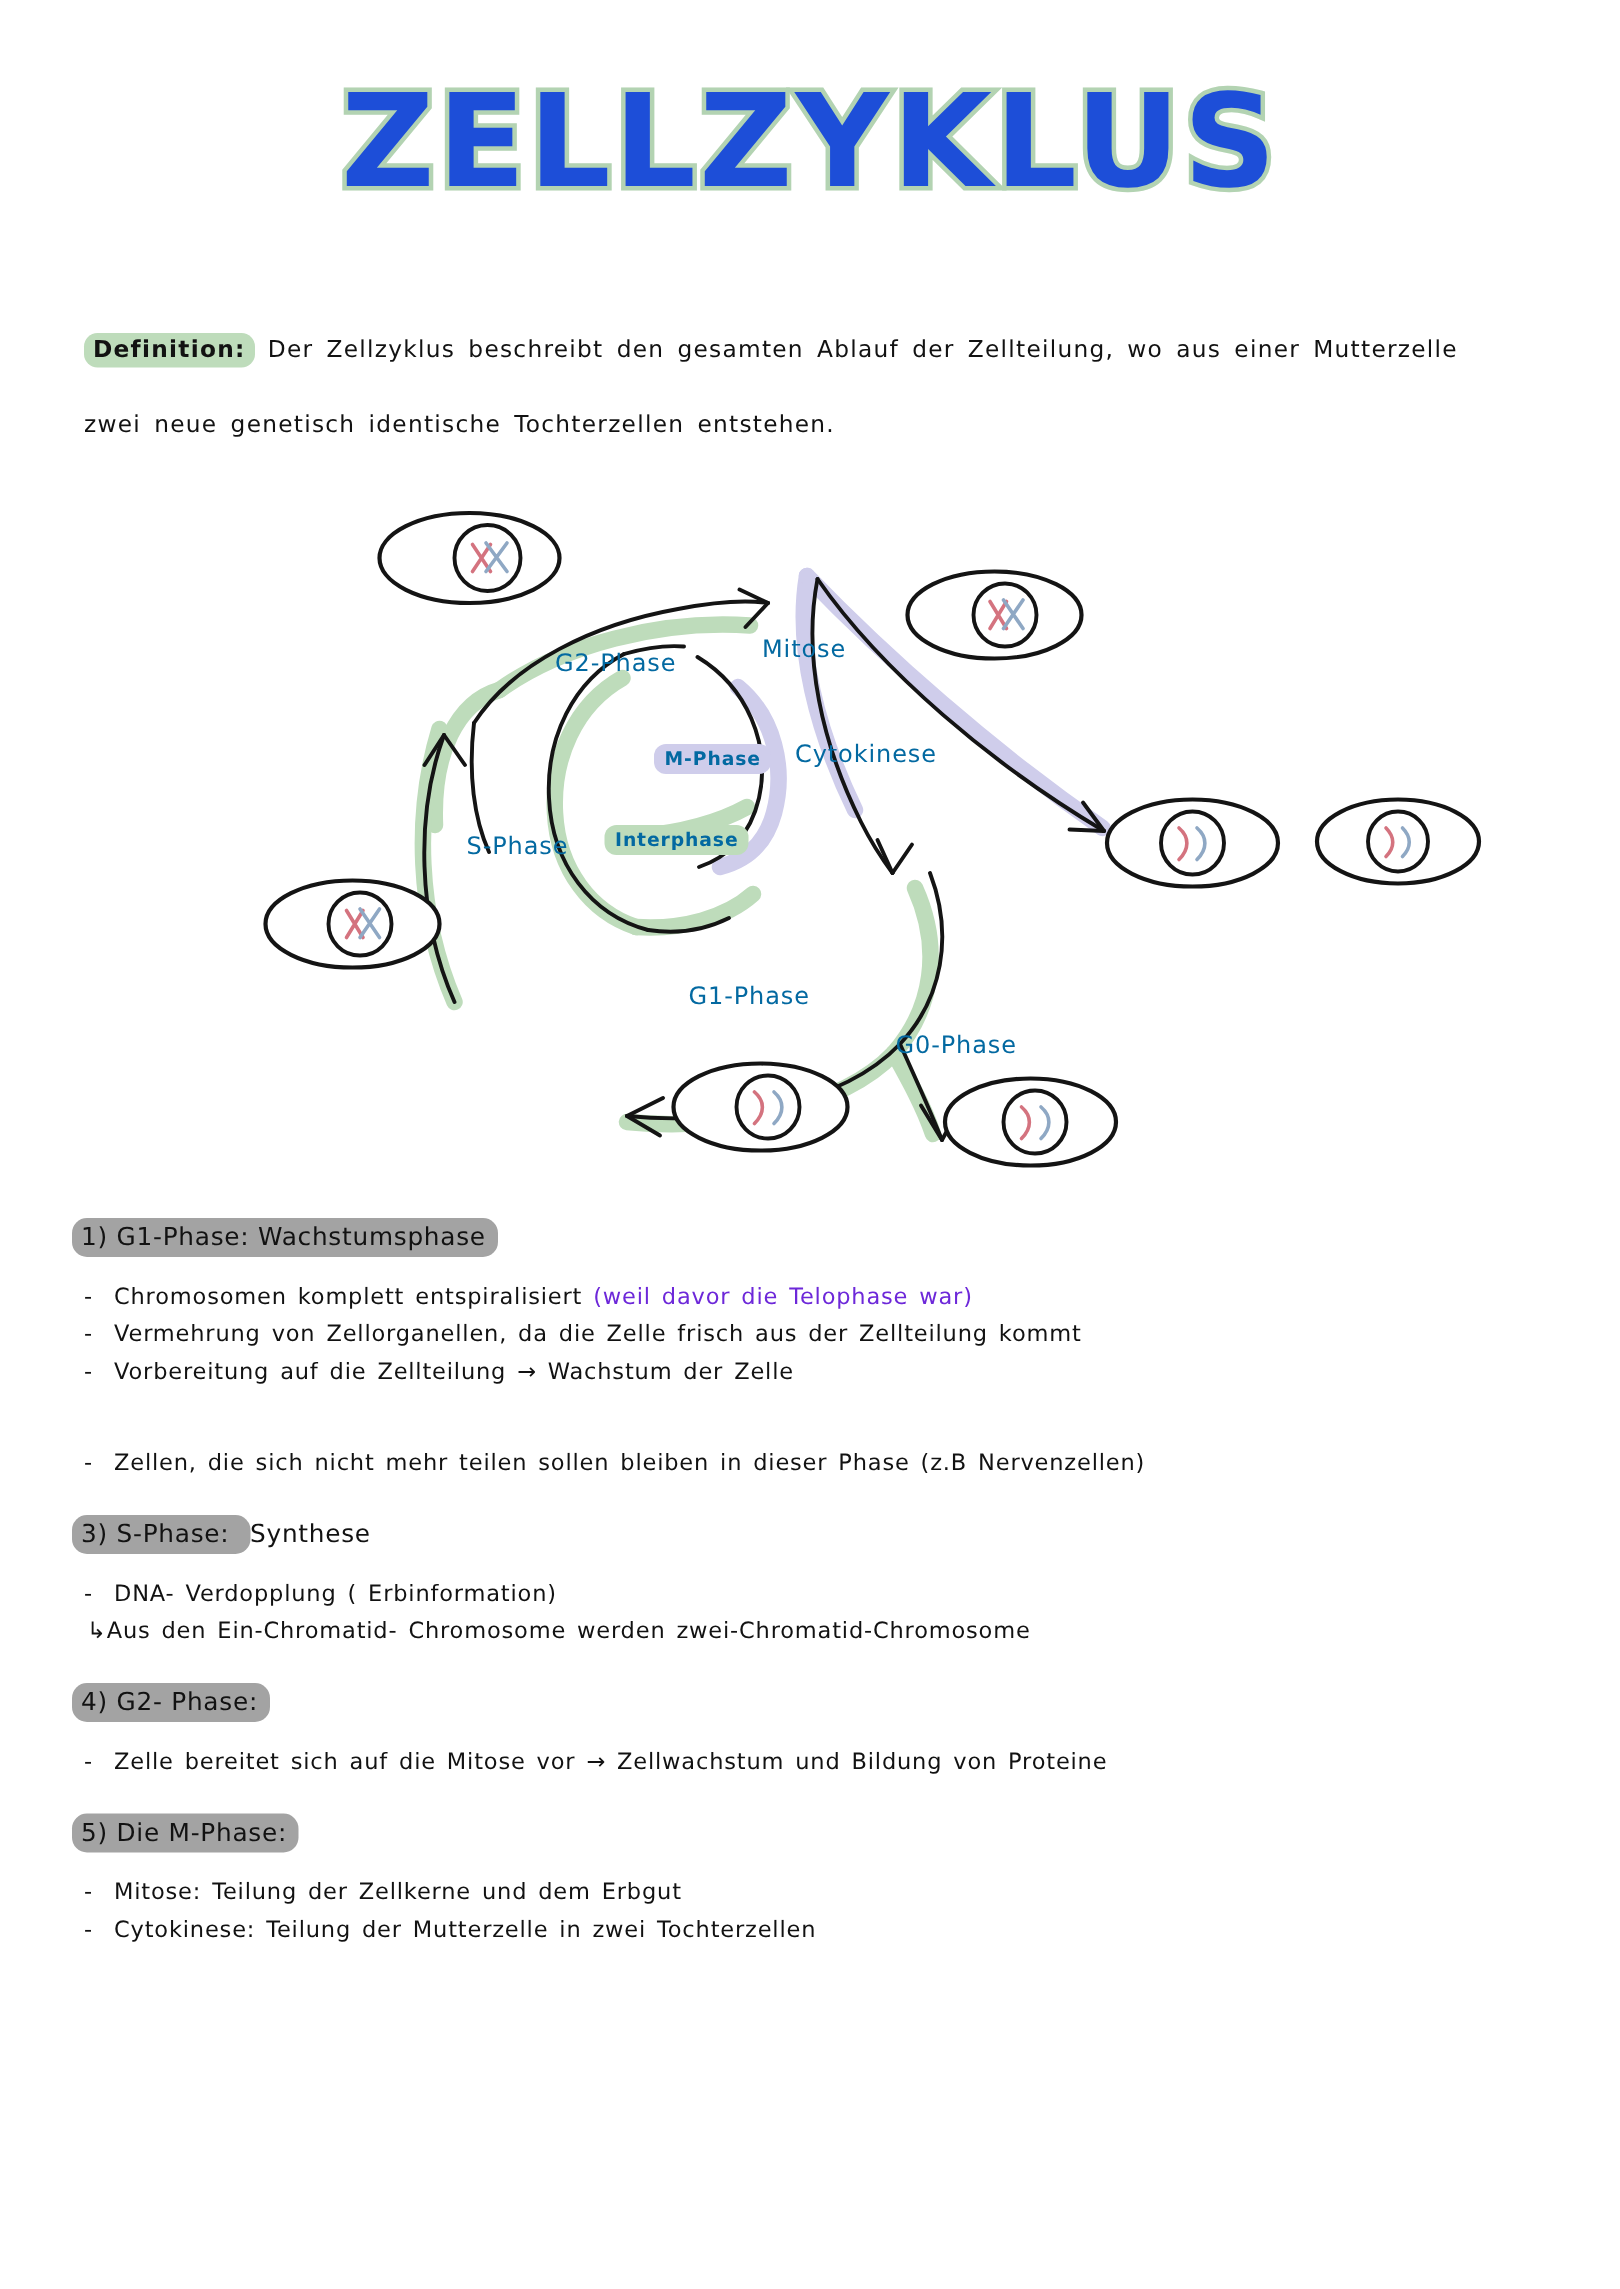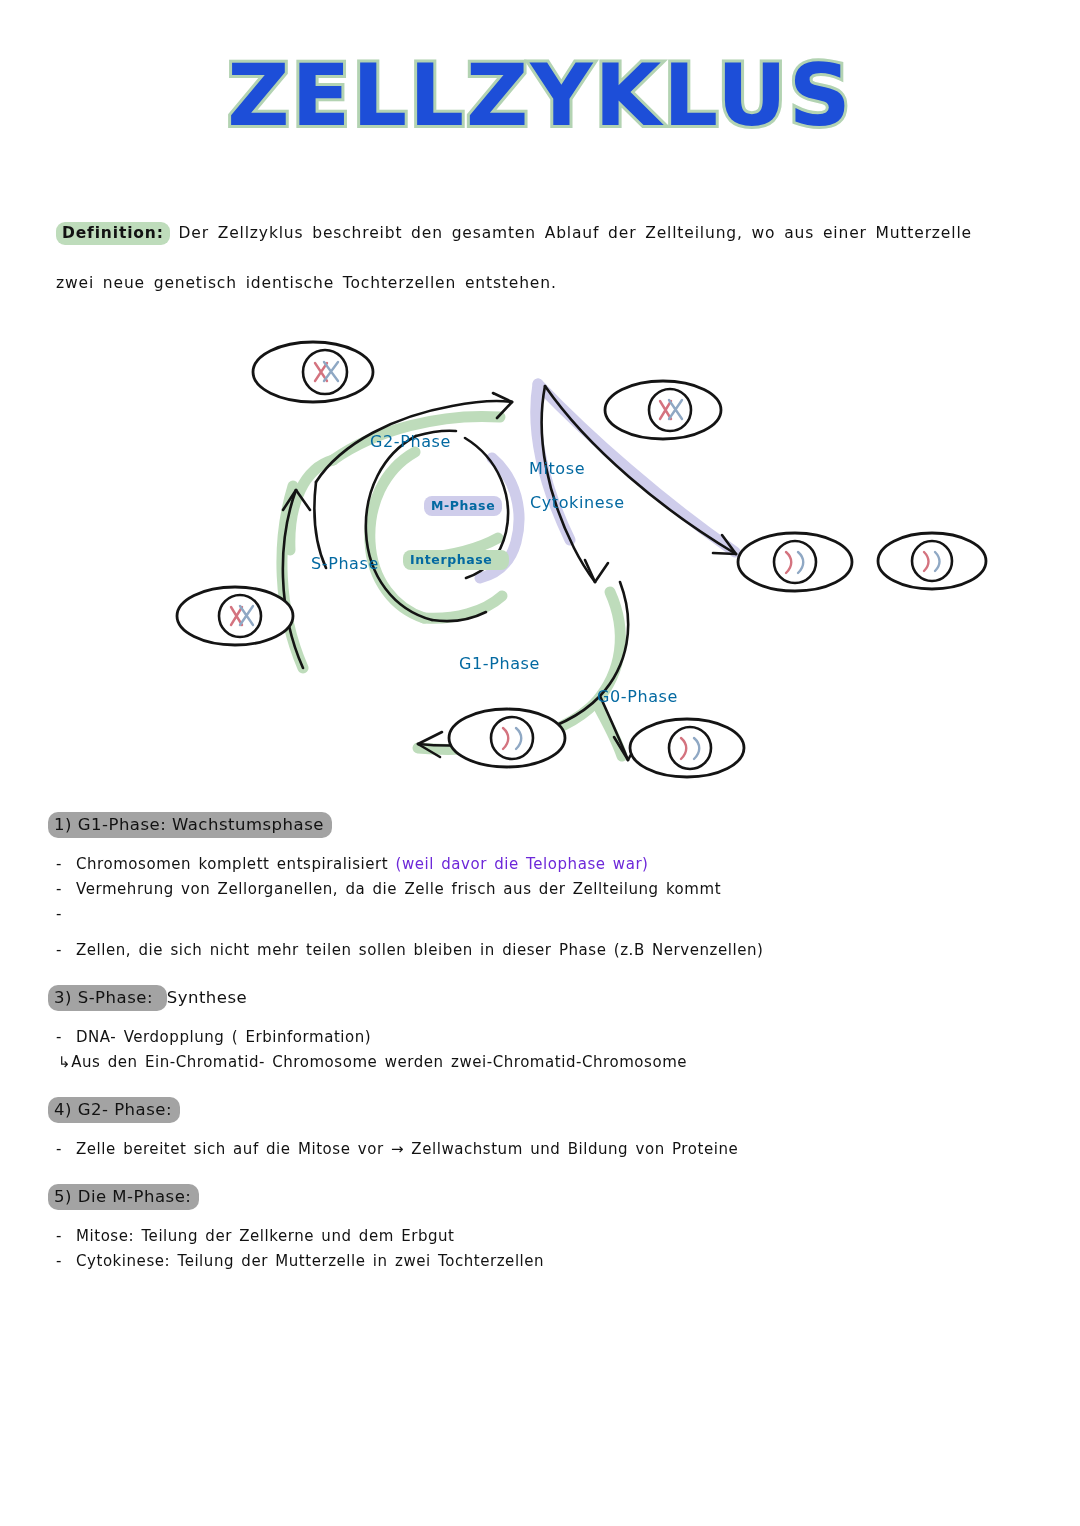--- a/index.html
+++ b/index.html
@@ -74,21 +74,21 @@
     white-space: nowrap;
     color: #0369a1;
   }
   .diag-label.small {
     font-size: 12.5px;
     font-weight: bold;
   }
   .chip-green {
     background: #bedcbb;
     border-radius: 8px;
-    padding: 2px 17px 3px 7px;
+    padding: 2px 7px 3px 7px;
   }
   .chip-purple {
     background: #cfcdeb;
     border-radius: 8px;
     padding: 2px 7px 3px 7px;
   }
 
   
   #notes {
     position: absolute;
@@ -277,25 +277,25 @@
     <g>
       <ellipse class="cellout" cx="687" cy="428" rx="57" ry="29"></ellipse>
       <circle class="nucleus" cx="690" cy="428" r="21"></circle>
       <path class="chr-r" d="M681,418 C688,424 688,432 681,439"></path>
       <path class="chr-b" d="M694,418 C701,424 701,432 694,439"></path>
     </g>
   </svg>
 
   <div class="diag-label" style="left:370px; top:112px;">G2-Phase</div>
 
-  <div class="diag-label" style="left:529px; top:103px;margin-top:36px;">Mitose</div>
+  <div class="diag-label" style="left:508px; top:103px;">Mitose</div>
 
   <div class="diag-label" style="left:530px; top:173px;">Cytokinese</div>
 
-  <div class="diag-label small" style="left:424px; top:178px;">
+  <div class="diag-label small" style="left:436px; top:178px;">
     <span class="chip-purple">M-Phase</span>
   </div>
 
   <div class="diag-label small" style="left:403px; top:232px;">
     <span class="chip-green">Interphase</span>
   </div>
 
   <div class="diag-label" style="left:311px; top:234px;">S-Phase</div>
 
   <div class="diag-label" style="left:459px; top:334px;">G1-Phase</div>
@@ -316,20 +316,21 @@
       <li>
         <span style="position:absolute;left:8px;">-</span>
         <span>Chromosomen komplett entspiralisiert </span><span class="green-note">(weil davor die Telophase war)</span>
       </li>
       <li>
         <span style="position:absolute;left:8px;">-</span>
         <span>Vermehrung von Zellorganellen, da die Zelle frisch aus der  Zellteilung kommt</span>
       </li>
       <li>
         <span style="position:absolute;left:8px;">-</span>
+        <span>Vorbereitung auf die Zellteilung → Wachstum der Zelle</span>
       </li>
     </ul>
   </div>
 
   <div class="gap-sec"></div>
 
   <div class="section">
     <ul class="bullets">
       <li>
         <span style="position:absolute;left:8px;">-</span>

